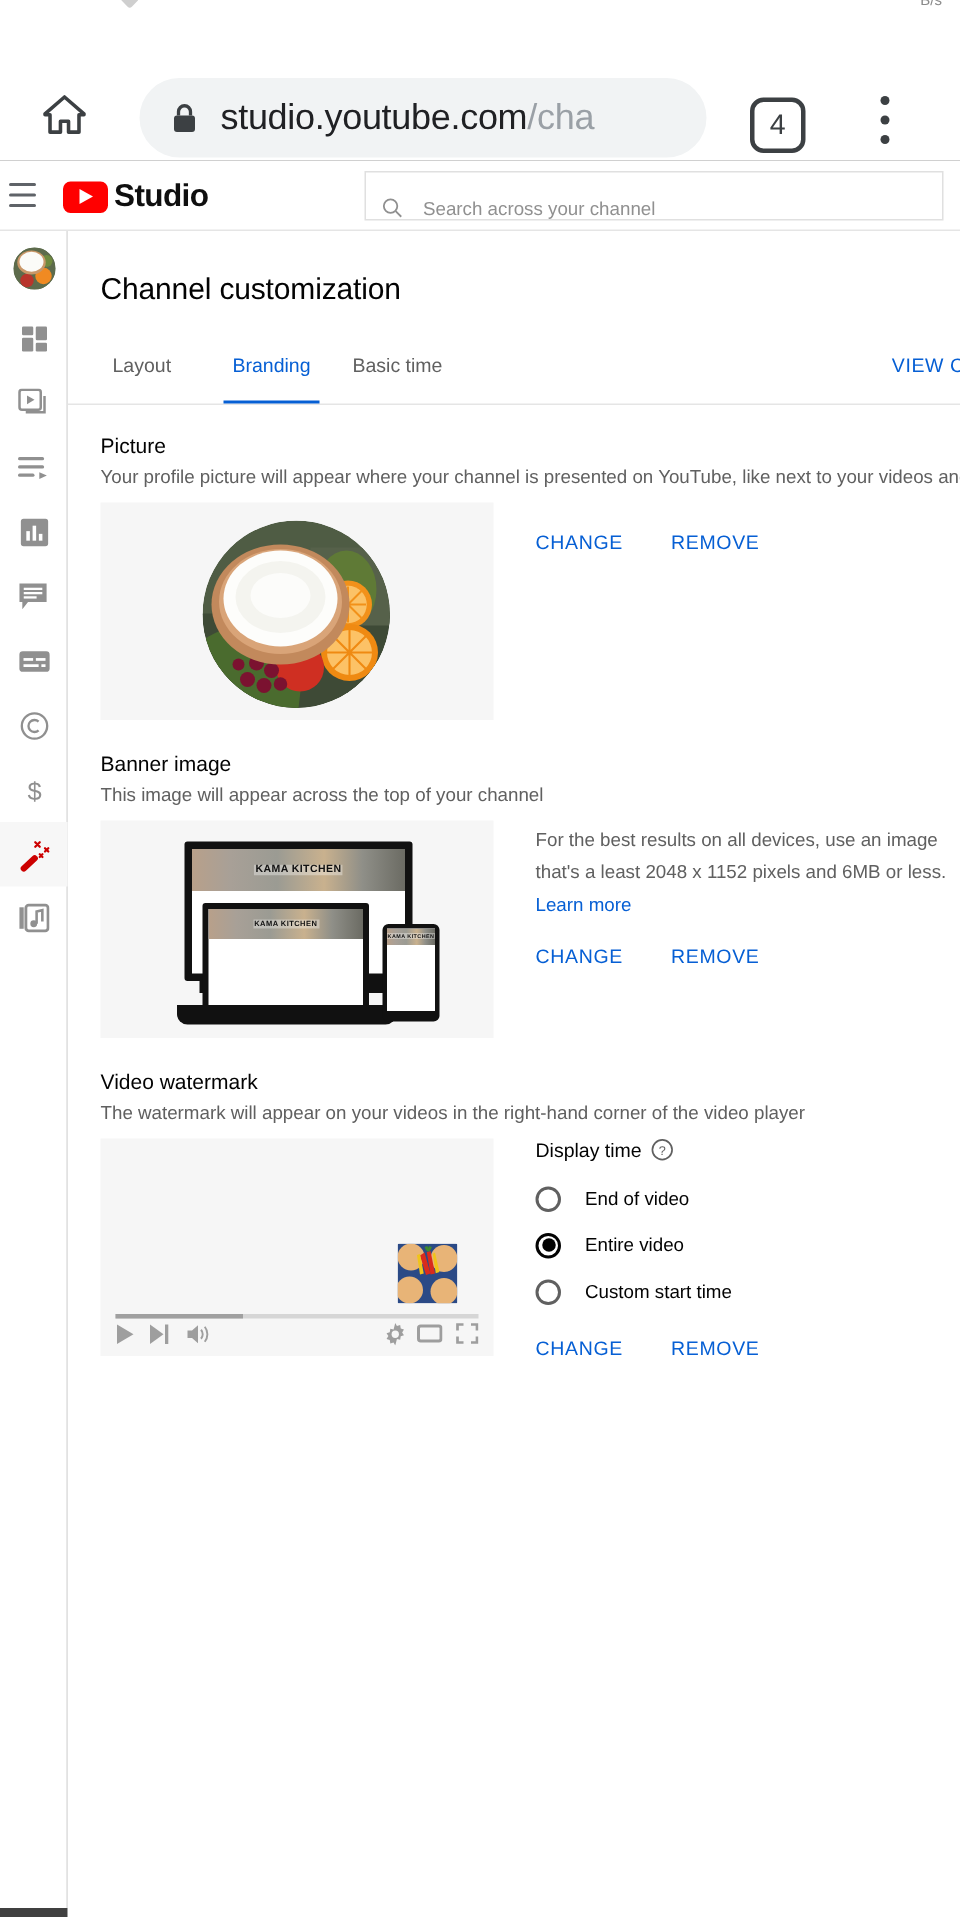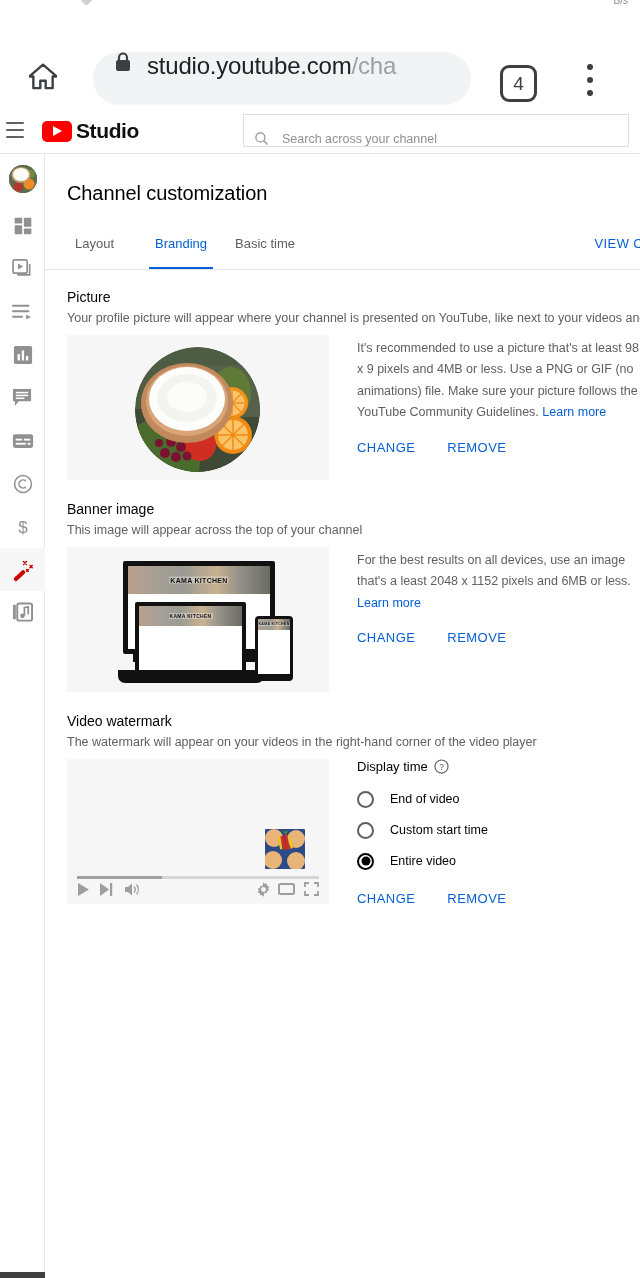--- a/index.html
+++ b/index.html
@@ -25,21 +25,21 @@
   .browser-bar {
     position: absolute; top: 14px; left: 0; width: 640px; height: 93px;
     background: #ffffff;
   }
   .home-btn {
     position: absolute; left: 24px; top: 44px; width: 38px; height: 38px;
     cursor: pointer;
   }
   .omnibox {
     position: absolute; left: 93px; top: 38px; width: 378px; height: 53px;
-    background: #f1f3f4; border-radius: 27px; display: flex; 
+    background: #f1f3f4; border-radius: 27px; display: flex; align-items: center;
     padding: 0 22px; overflow: hidden; cursor: text;
   }
   .lock-icon { width: 16px; height: 20px; position: relative; flex: 0 0 auto; margin-right: 16px; }
   .omnibox-url {
     font-size: 24px; color: #202124; white-space: nowrap;
     font-family: "Liberation Sans", sans-serif; letter-spacing: -0.2px;
   }
   .omnibox-url .dim { color: #9aa0a6; }
   .tabcount {
     position: absolute; left: 500px; top: 51px; width: 37px; height: 37px;
@@ -421,22 +421,20 @@
                 <ellipse cx="52" cy="56" rx="46" ry="40" fill="#c2895c"></ellipse>
                 <ellipse cx="52" cy="54" rx="41" ry="35" fill="#d9a478"></ellipse>
                 <ellipse cx="52" cy="52" rx="38" ry="32" fill="#fdfdfb"></ellipse>
                 <ellipse cx="52" cy="51" rx="30" ry="24" fill="#f4f4ef"></ellipse>
                 <ellipse cx="52" cy="50" rx="20" ry="15" fill="#fcfcfa"></ellipse>
               </g>
             </svg>
           </div>
         </div>
         <div class="sec-right">
-          <div class="sec-desc"><span>It's recommended to use a picture that's at least 98 x 9</span>
-           <span>pixels and 4MB or less. Use a PNG or GIF (no animations) file. Make sure your picture follows the YouTube Community Guidelines. </span><span class="learn">Learn more</span></div>
           <div class="actions">
             <span class="act">CHANGE</span>
             <span class="act">REMOVE</span>
           </div>
         </div>
       </div>
     </div>
 
     <div class="section" style="top:347px">
       <div class="sec-title">Banner image</div>
@@ -549,26 +547,26 @@
                 <text x="8" y="11.6" text-anchor="middle" font-family="Liberation Sans, sans-serif" font-size="9" fill="#606060">?</text>
               </svg>
             </span>
           </div>
 
           <div class="radio-row">
             <span class="radio"></span>
             <span class="radio-label">End of video</span>
           </div>
           <div class="radio-row">
+            <span class="radio checked"></span>
+            <span class="radio-label">Entire video</span>
+          </div>
+          <div class="radio-row">
             <span class="radio"></span>
             <span class="radio-label">Custom start time</span>
-          </div>
-          <div class="radio-row">
-            <span class="radio checked"></span>
-            <span class="radio-label">Entire video</span>
           </div>
 
           <div class="actions" style="margin-top:14px">
             <span class="act">CHANGE</span>
             <span class="act">REMOVE</span>
           </div>
         </div>
       </div>
     </div>
 

